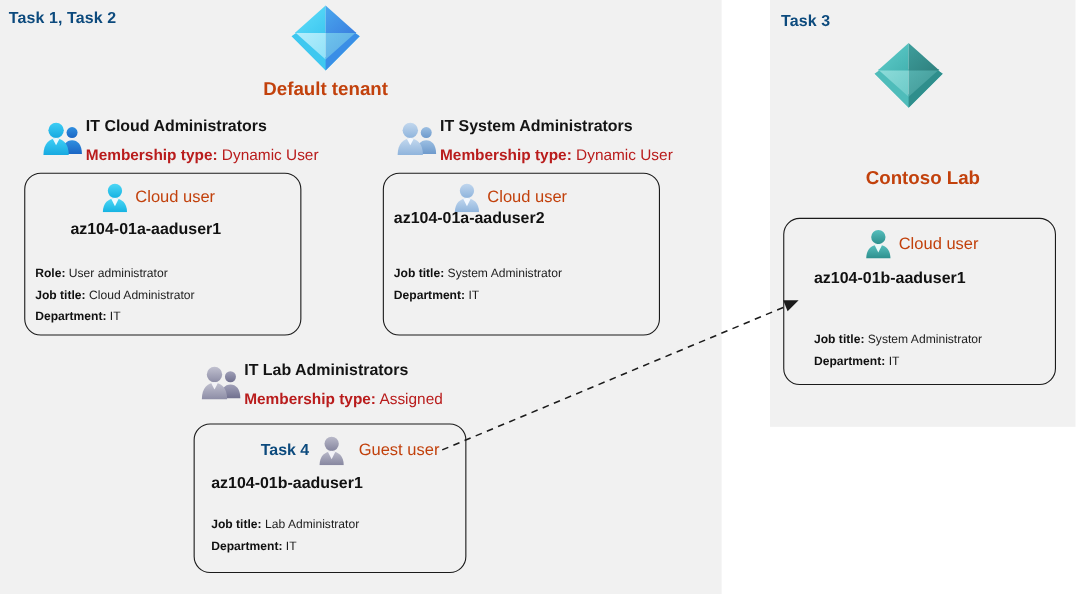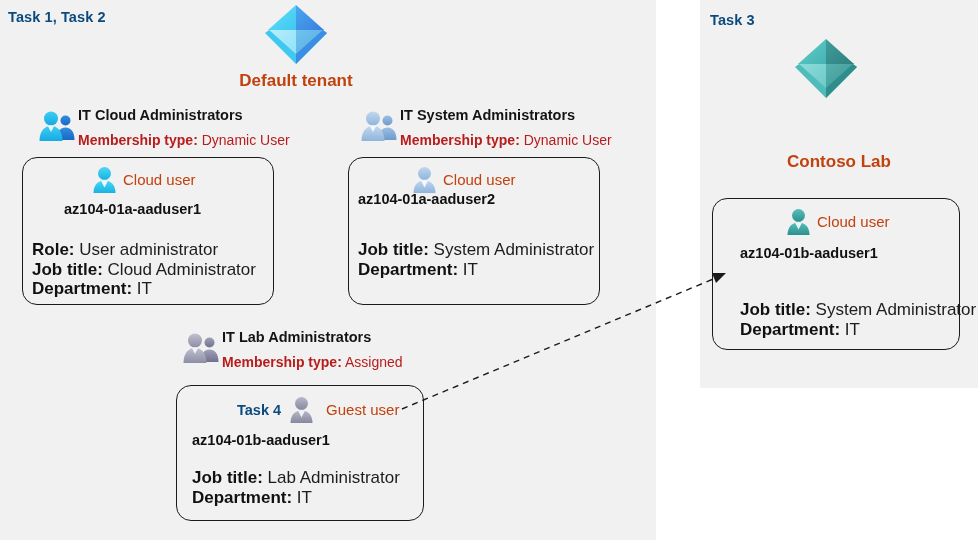--- a/index.html
+++ b/index.html
@@ -89,21 +89,21 @@
   }
   .card-upn {
     position: absolute;
     font-size: 14.5px;
     font-weight: bold;
     color: #111111;
     white-space: nowrap;
   }
   .card-attrs {
     position: absolute;
-    font-size: 17px;
+    font-size: 11px;
     color: #1d1d1d;
     line-height: 19.5px;
     white-space: nowrap;
   }
   .card-attrs b { font-weight: bold; color: #111111; }
 
   
   .icon { display: inline-block; line-height: 0; }
   .icon-abs { position: absolute; line-height: 0; }
 

